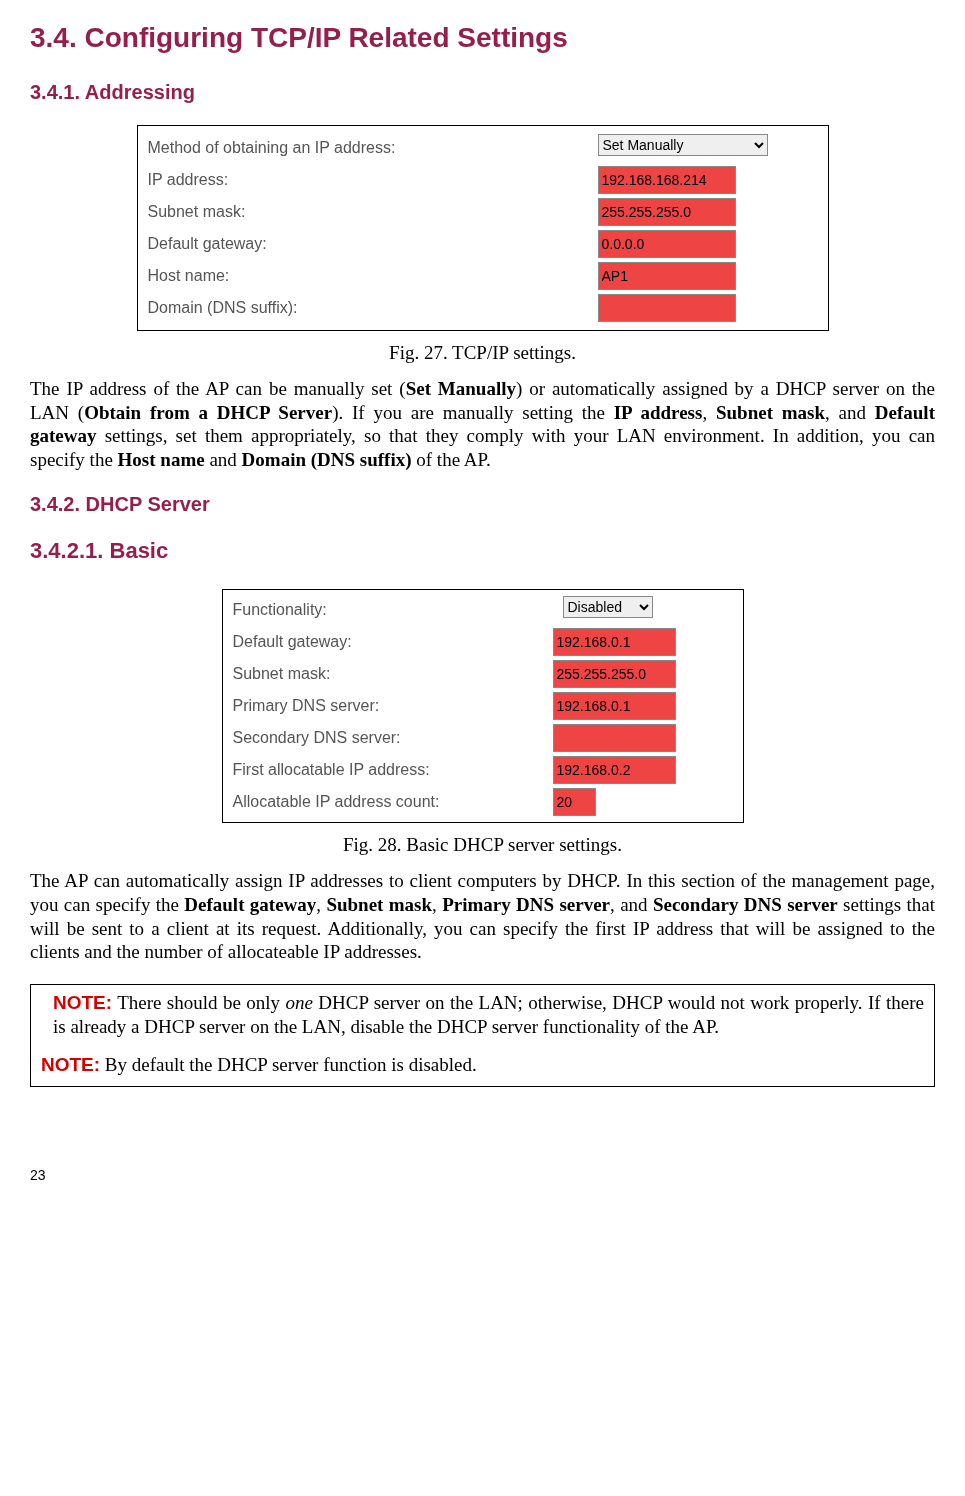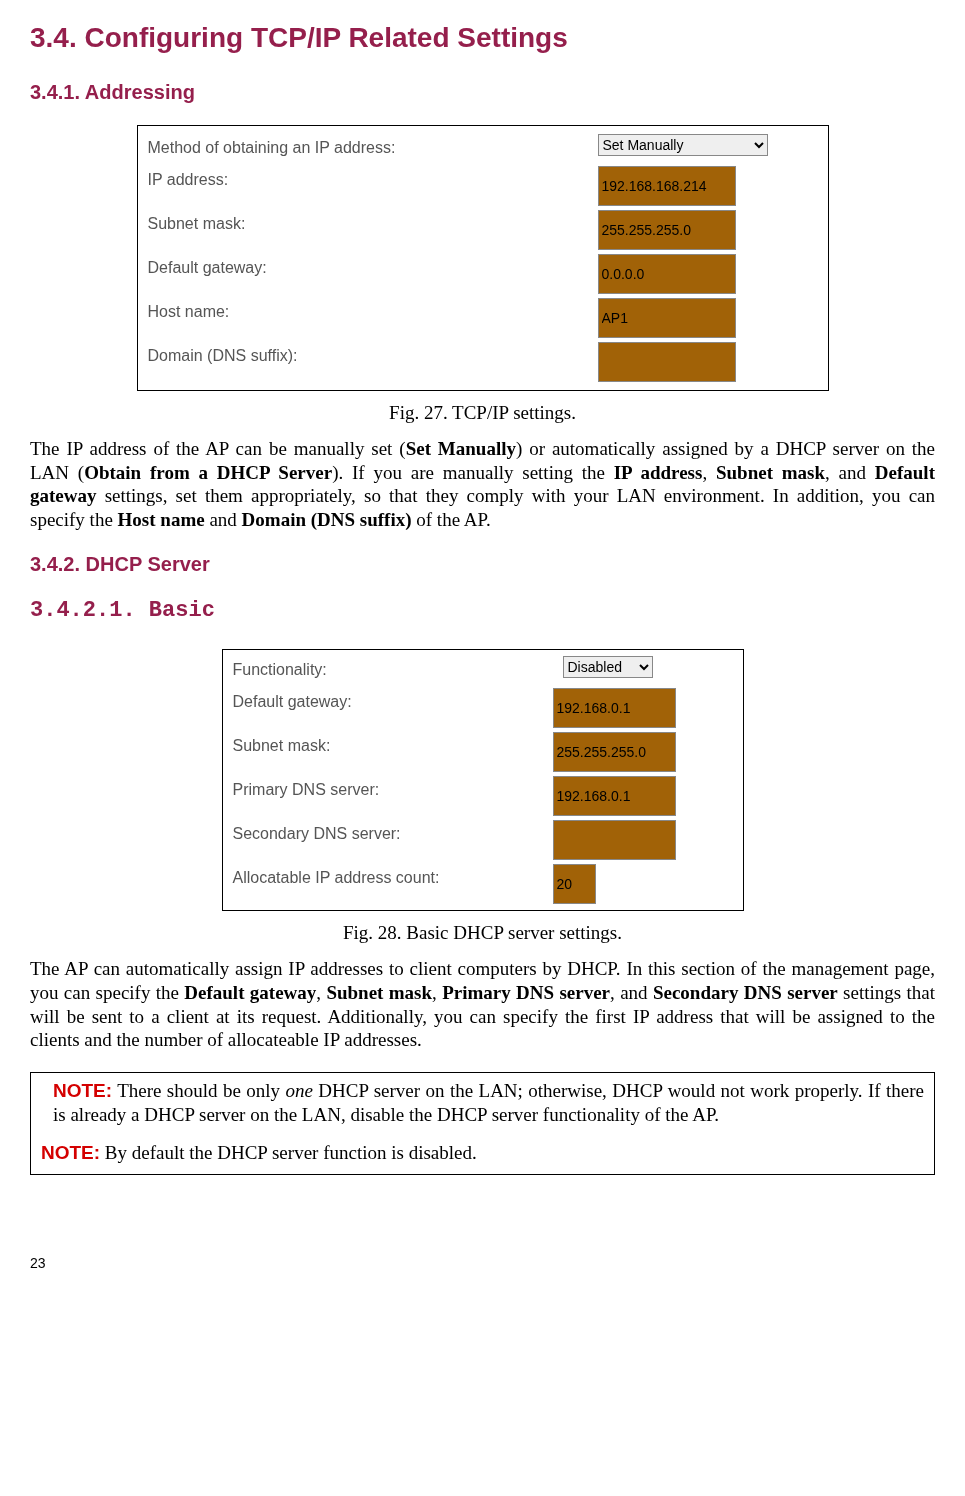--- a/index.html
+++ b/index.html
@@ -21,21 +21,21 @@
     margin: 0 0 25px 0;
   }
   h2.section {
     font-family: Arial, Helvetica, sans-serif;
     color: #951f4c;
     font-size: 20px;
     font-weight: bold;
     margin: 10px 0 20px 0;
   }
   h3.section {
-    font-family: Liberation Mono, monospace;
+    font-family: Liberation Sans, sans-serif;
     color: #951f4c;
     font-size: 22px;
     font-weight: bold;
     margin: 10px 0 25px 0;
   }
   .fig-box {
     border: 1px solid #000;
     margin: 0 auto;
     background: #fff;
   }
@@ -61,23 +61,23 @@
     padding: 4px 0;
     text-align: left;
   }
   .form-row .ctl {
     width: 220px;
     text-align: left;
   }
   .ctl input[type="text"] {
     font-family: Arial, sans-serif;
     font-size: 14px;
-    padding: 10px 3px;
+    padding: 4px 3px;
     border: 1px solid #888;
-    background: #a16207;
+    background: #ef4444;
     height: 18px;
     box-sizing: content-box;
   }
   .ctl select {
     font-family: Arial, sans-serif;
     font-size: 14px;
     border: 1px solid #888;
     background: #efefef;
     height: 22px;
   }
@@ -171,20 +171,24 @@
       <div class="lbl">Subnet mask:</div>
       <div class="ctl" style="width:180px;"><input type="text" style="width: 115px;" value="255.255.255.0"></div>
     </div>
     <div class="form-row">
       <div class="lbl">Primary DNS server:</div>
       <div class="ctl" style="width:180px;"><input type="text" style="width: 115px;" value="192.168.0.1"></div>
     </div>
     <div class="form-row">
       <div class="lbl">Secondary DNS server:</div>
       <div class="ctl" style="width:180px;"><input type="text" style="width: 115px;" value=""></div>
+    </div>
+    <div class="form-row">
+      <div class="lbl">First allocatable IP address:</div>
+      <div class="ctl" style="width:180px;"><input type="text" style="width: 115px;" value="192.168.0.2"></div>
     </div>
     <div class="form-row">
       <div class="lbl">Allocatable IP address count:</div>
       <div class="ctl" style="width:180px;"><input type="text" style="width: 35px;" value="20"></div>
     </div>
   </div>
 </div>
 <div class="fig-caption">Fig. 28. Basic DHCP server settings.</div>
 
 <p class="body">

